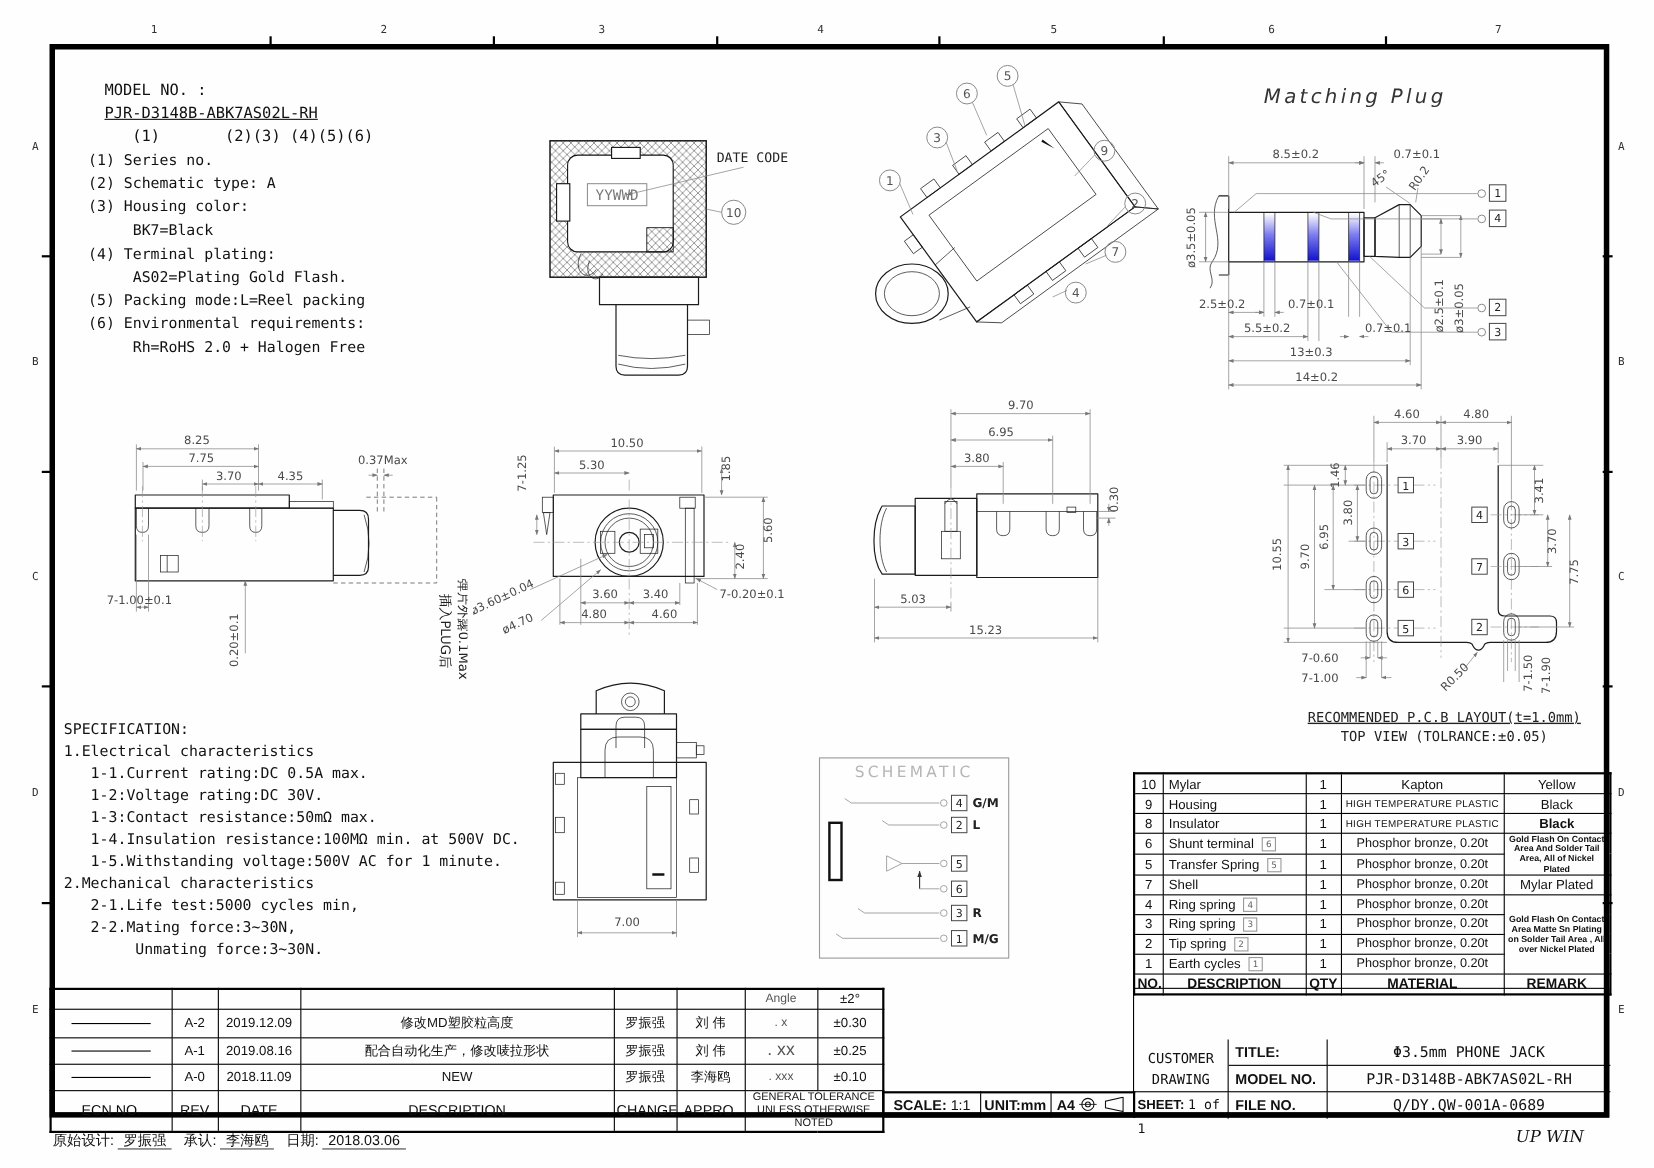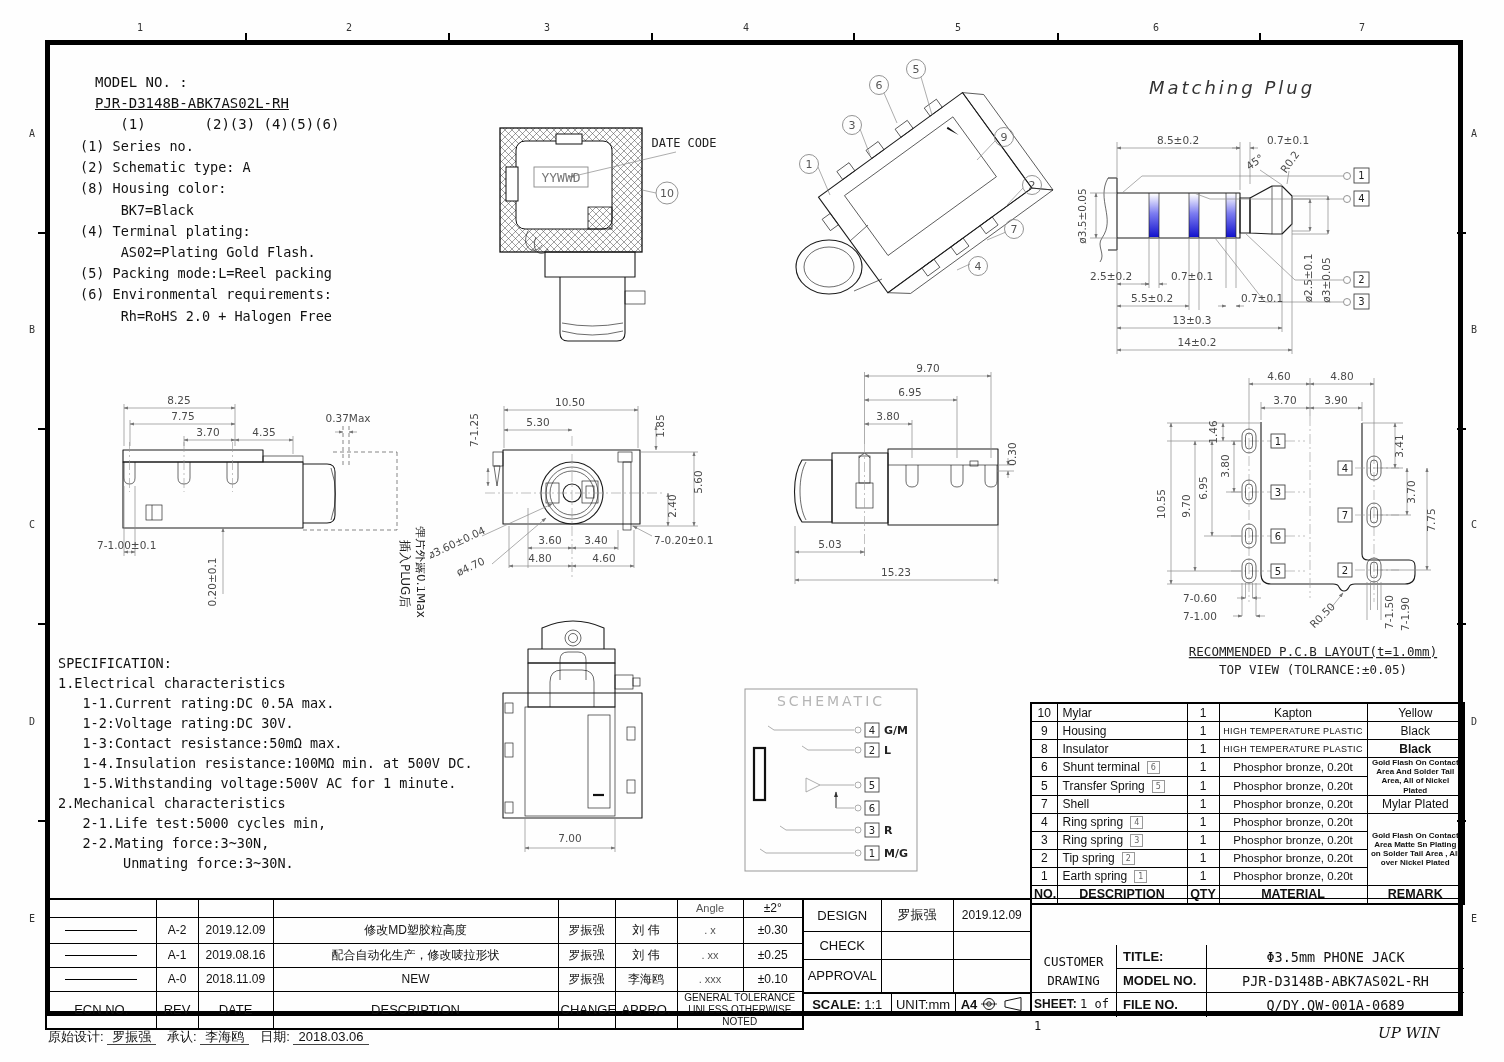--- a/index.html
+++ b/index.html
@@ -97,21 +97,21 @@
   <div class="abs tick" style="left:1457px;top:623px;width:9px;height:1.5px"></div>
   <div class="abs tick" style="left:1457px;top:820px;width:9px;height:1.5px"></div>
 
   <div class="abs mono" style="left:95px;top:72px;font-size:14px;line-height:21px">
     <div>MODEL NO. :</div>
     <div style="text-decoration:underline">PJR-D3148B-ABK7AS02L-RH</div>
     <div class="pre">   (1)       (2)(3) (4)(5)(6)</div>
   </div>
   <div class="abs mono pre" style="left:80px;top:136px;font-size:13.5px;line-height:21.2px">(1) Series no.
 (2) Schematic type: A
-(8) Housing color:
+(3) Housing color:
      BK7=Black
 (4) Terminal plating:
      AS02=Plating Gold Flash.
 (5) Packing mode:L=Reel packing
 (6) Environmental requirements:
      Rh=RoHS 2.0 + Halogen Free</div>
 
   <div class="abs mono pre" style="left:58px;top:653px;font-size:13.5px;line-height:20px">SPECIFICATION:
 1.Electrical characteristics
    1-1.Current rating:DC 0.5A max.
@@ -722,21 +722,21 @@
       <td class="matp">Phosphor bronze, 0.20t</td>
     </tr>
     <tr>
       <td>2</td>
       <td class="desc"><span>Tip spring</span><span class="tag">2</span></td>
       <td>1</td>
       <td class="matp">Phosphor bronze, 0.20t</td>
     </tr>
     <tr>
       <td>1</td>
-      <td class="desc"><span>Earth spring</span><span class="tag">1</span></td>
+      <td class="desc"><span>Earth cycles</span><span class="tag">1</span></td>
       <td>1</td>
       <td class="matp">Phosphor bronze, 0.20t</td>
     </tr>
     <tr class="bomhead">
       <td>NO.</td>
       <td>DESCRIPTION</td>
       <td>QTY</td>
       <td>MATERIAL</td>
       <td>REMARK</td>
     </tr>
@@ -779,21 +779,21 @@
     </tr>
     <tr style="height:24px">
       <td>
             <div class="ecnline"></div>
           </td>
       <td>A-1</td>
       <td>2019.08.16</td>
       <td>配合自动化生产，修改唛拉形状</td>
       <td>罗振强</td>
       <td>刘 伟</td>
-      <td style="color:#555;font-size:11px">. xx</td>
+      <td style="color:#555;font-size:16px">. xx</td>
       <td>±0.25</td>
     </tr>
     <tr style="height:24px">
       <td>
             <div class="ecnline"></div>
           </td>
       <td>A-0</td>
       <td>2018.11.09</td>
       <td>NEW</td>
       <td>罗振强</td>
@@ -807,54 +807,30 @@
       <td>DATE</td>
       <td>DESCRIPTION</td>
       <td>CHANGE</td>
       <td>APPRO.</td>
       <td class="tolnote" colspan="2" style="text-align:center">GENERAL TOLERANCE
 UNLESS OTHERWISE NOTED</td>
     </tr>
   </tbody>
     </table>
 
-  <table class="abs grid signtbl" style="left:802px;top:898px;width:228px;height:94px;border:2px solid #000">
-    <colgroup>
-        <col style="width:78px">
-        <col style="width:72px">
-        <col style="width:78px">
-      </colgroup>
-    <tbody>
-        <tr style="height:32px">
-      <td>DESIGN</td>
-      <td>罗振强</td>
-      <td style="font-size:12px">2019.12.09</td>
-    </tr>
-    <tr style="height:28px">
-      <td>CHECK</td>
-          <td></td>
-          <td></td>
-    </tr>
-    <tr style="height:34px">
-      <td>APPROVAL</td>
-          <td></td>
-          <td></td>
-    </tr>
-  </tbody>
-    </table>
   <table class="abs grid signtbl" style="left:802px;top:992px;width:228px;height:24px;border:2px solid #000">
     <colgroup>
         <col style="width:88px">
         <col style="width:64px">
         <col style="width:76px">
       </colgroup>
     <tbody>
         <tr>
       <td><b>SCALE:</b> <span>1:1</span></td>
-      <td style="font-weight:normal">UNIT:mm</td>
+      <td style="font-weight:bold">UNIT:mm</td>
       <td>
         <b>A4</b>
         <svg width="44" height="14" viewBox="0 0 44 14" style="vertical-align:-2px">
           <circle cx="8" cy="7" r="5.5" fill="none" stroke="#111"></circle>
               <circle cx="8" cy="7" r="2.2" fill="none" stroke="#111"></circle>
           <line x1="0" y1="7" x2="16" y2="7" stroke="#111" stroke-width=".8"></line>
           <polygon points="24,4 24,10 40,13.5 40,0.5" fill="none" stroke="#111"></polygon>
         </svg>
       </td>
     </tr>

